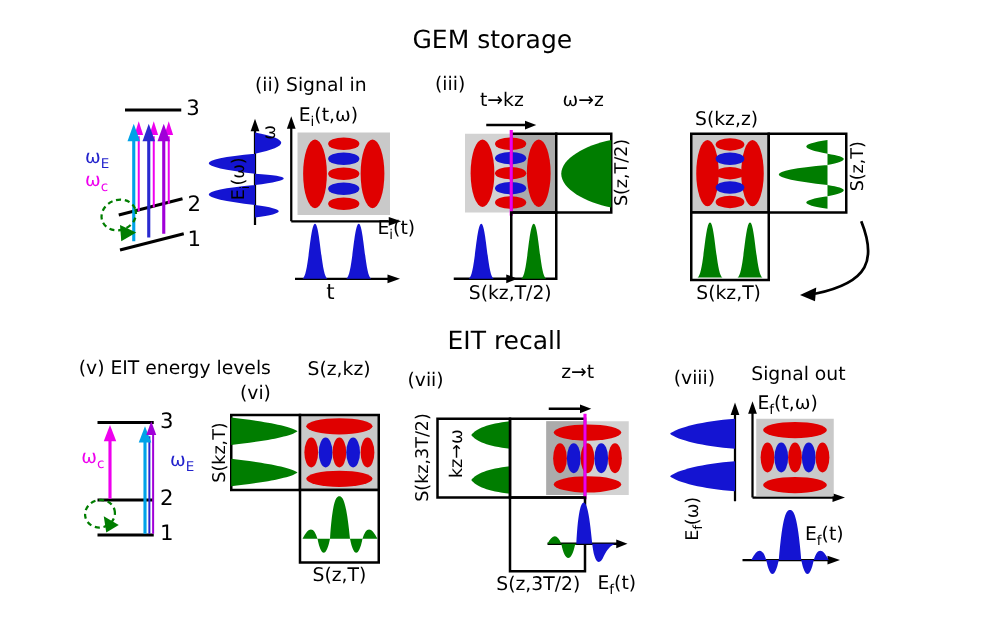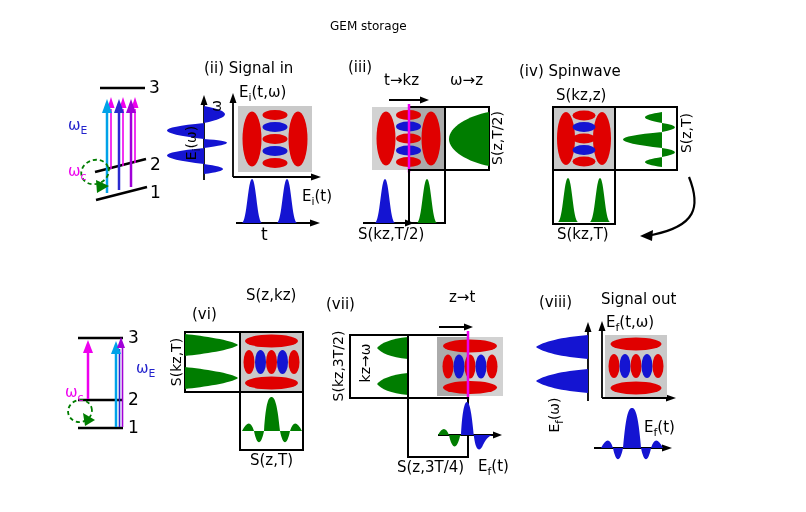--- a/index.html
+++ b/index.html
@@ -1,23 +1,23 @@
 <!DOCTYPE html>
 <html style="--red: #e00000; --blue: #1414d2; --green: #007d00; --magenta: #ee00ee; --cyan: #00a2e8; --violet: #a000d8; --mid_blue: #2a2ad0; --box_gray: #c9c9c9; --box_gray_light: #d2d2d2; --box_gray_dark: #ababab; --blue_text: #2222cc; --axis_black: #000000;"><head>
 <meta charset="utf-8">
 <style>
   html,body{margin:0;padding:0;background:#fff;}
   .fig{position:relative;width:806px;height:512px;background:#ffffff;
        font-family:"DejaVu Sans","Liberation Sans",sans-serif;color:#000;overflow:hidden;}
   .fig svg{position:absolute;left:0;top:0;}
   .lbl{position:absolute;font-size:15px;line-height:1.1;white-space:nowrap;}
-  .big{font-size:12px;}
+  .big{font-size:20px;}
   .num{font-size:17px;}
   .rot{transform:translate(-50%,-50%) rotate(-90deg);transform-origin:center;font-size:14px;}
-  .magenta{color:var(--magenta);margin-top:27px;}
+  .magenta{color:var(--magenta);}
   .bluetxt{color:var(--blue_text);}
   sub{font-size:0.72em;}
 </style>
 </head>
 <body>
 
 <div class="fig">
 
 <svg width="806" height="512" viewBox="0 0 806 512">
 
@@ -209,61 +209,62 @@
       <ellipse cx="658" cy="366" rx="5.5" ry="12" fill="var(--red)"></ellipse>
     </g>
     <line x1="594" y1="448" x2="665" y2="448" stroke="#000" stroke-width="1.8"></line>
     <polygon points="672,448 662,444.5 662,451.5" fill="#000"></polygon>
     <path d="M601,448 C606,438 610,438 613,448 C616,463 620,463 623,448 C626,412 629,408 632,408 C635,408 638,412 641,448 C644,463 648,463 651,448 C654,438 658,438 663,448 Z" fill="var(--blue)"></path>
   </g>
 
 </svg>
 
 <div class="lbl big" style="left:330px;top:20px">GEM storage</div>
+<div class="lbl big" style="left:358px;top:261px">EIT recall</div>
 
 <div class="lbl num" style="left:149px;top:78px">3</div>
 <div class="lbl num" style="left:150px;top:155px">2</div>
 <div class="lbl num" style="left:150px;top:183px">1</div>
 <div class="lbl bluetxt" style="left:68px;top:117px"><span>ω</span><sub>E</sub></div>
 <div class="lbl magenta" style="left:68px;top:136px"><span>ω</span><sub>c</sub></div>
 
 <div class="lbl" style="left:204px;top:60px">(ii) Signal in</div>
 <div class="lbl rot" style="left:193px;top:143px"><span>E</span><sub>i</sub><span>(ω)</span></div>
 <div class="lbl rot" style="left:217px;top:106px">ω</div>
 <div class="lbl" style="left:239px;top:84px"><span>E</span><sub>i</sub><span>(t,ω)</span></div>
-<div class="lbl" style="left:302px;top:188px"><span>E</span><sub>i</sub><span>(t)</span></div>
+<div class="lbl" style="left:302px;top:174px"><span>E</span><sub>i</sub><span>(t)</span></div>
 <div class="lbl num" style="left:261px;top:225px">t</div>
 
 <div class="lbl" style="left:348px;top:59px">(iii)</div>
 <div class="lbl" style="left:384px;top:72px">t→kz</div>
 <div class="lbl" style="left:450px;top:72px">ω→z</div>
 <div class="lbl rot" style="left:498px;top:138px">S(z,T/2)</div>
-<div class="lbl" style="left:358px;top:226px">S(kz,T/2)</div>
-
-<div class="lbl" style="left:519px;top:63px">(iv) Spinwave</div>
+<div class="lbl" style="left:375px;top:226px">S(kz,T/2)</div>
+
 <div class="lbl" style="left:556px;top:87px">S(kz,z)</div>
 <div class="lbl rot" style="left:687px;top:133px">S(z,T)</div>
 <div class="lbl" style="left:557px;top:226px">S(kz,T)</div>
 
+<div class="lbl" style="left:63px;top:286px">(v) EIT energy levels</div>
 <div class="lbl num" style="left:128px;top:328px">3</div>
 <div class="lbl num" style="left:128px;top:390px">2</div>
 <div class="lbl num" style="left:128px;top:418px">1</div>
 <div class="lbl magenta" style="left:65px;top:357px"><span>ω</span><sub>c</sub></div>
 <div class="lbl bluetxt" style="left:136px;top:360px"><span>ω</span><sub>E</sub></div>
 
 <div class="lbl" style="left:192px;top:306px">(vi)</div>
 <div class="lbl" style="left:246px;top:287px">S(z,kz)</div>
 <div class="lbl rot" style="left:177px;top:362px">S(kz,T)</div>
 <div class="lbl" style="left:250px;top:452px">S(z,T)</div>
 
 <div class="lbl" style="left:326px;top:296px">(vii)</div>
 <div class="lbl" style="left:449px;top:289px">z→t</div>
 <div class="lbl rot" style="left:339px;top:366px">S(kz,3T/2)</div>
 <div class="lbl rot" style="left:366px;top:363px">kz→ω</div>
-<div class="lbl" style="left:397px;top:459px">S(z,3T/4)</div>
+<div class="lbl" style="left:397px;top:459px">S(z,3T/2)</div>
 <div class="lbl" style="left:478px;top:458px"><span>E</span><sub>f</sub><span>(t)</span></div>
 
 <div class="lbl" style="left:539px;top:294px">(viii)</div>
 <div class="lbl" style="left:601px;top:291px">Signal out</div>
 <div class="lbl" style="left:606px;top:314px"><span>E</span><sub>f</sub><span>(t,ω)</span></div>
 <div class="lbl rot" style="left:556px;top:415px"><span>E</span><sub>f</sub><span>(ω)</span></div>
 <div class="lbl" style="left:644px;top:419px"><span>E</span><sub>f</sub><span>(t)</span></div>
 
 </div>
 

